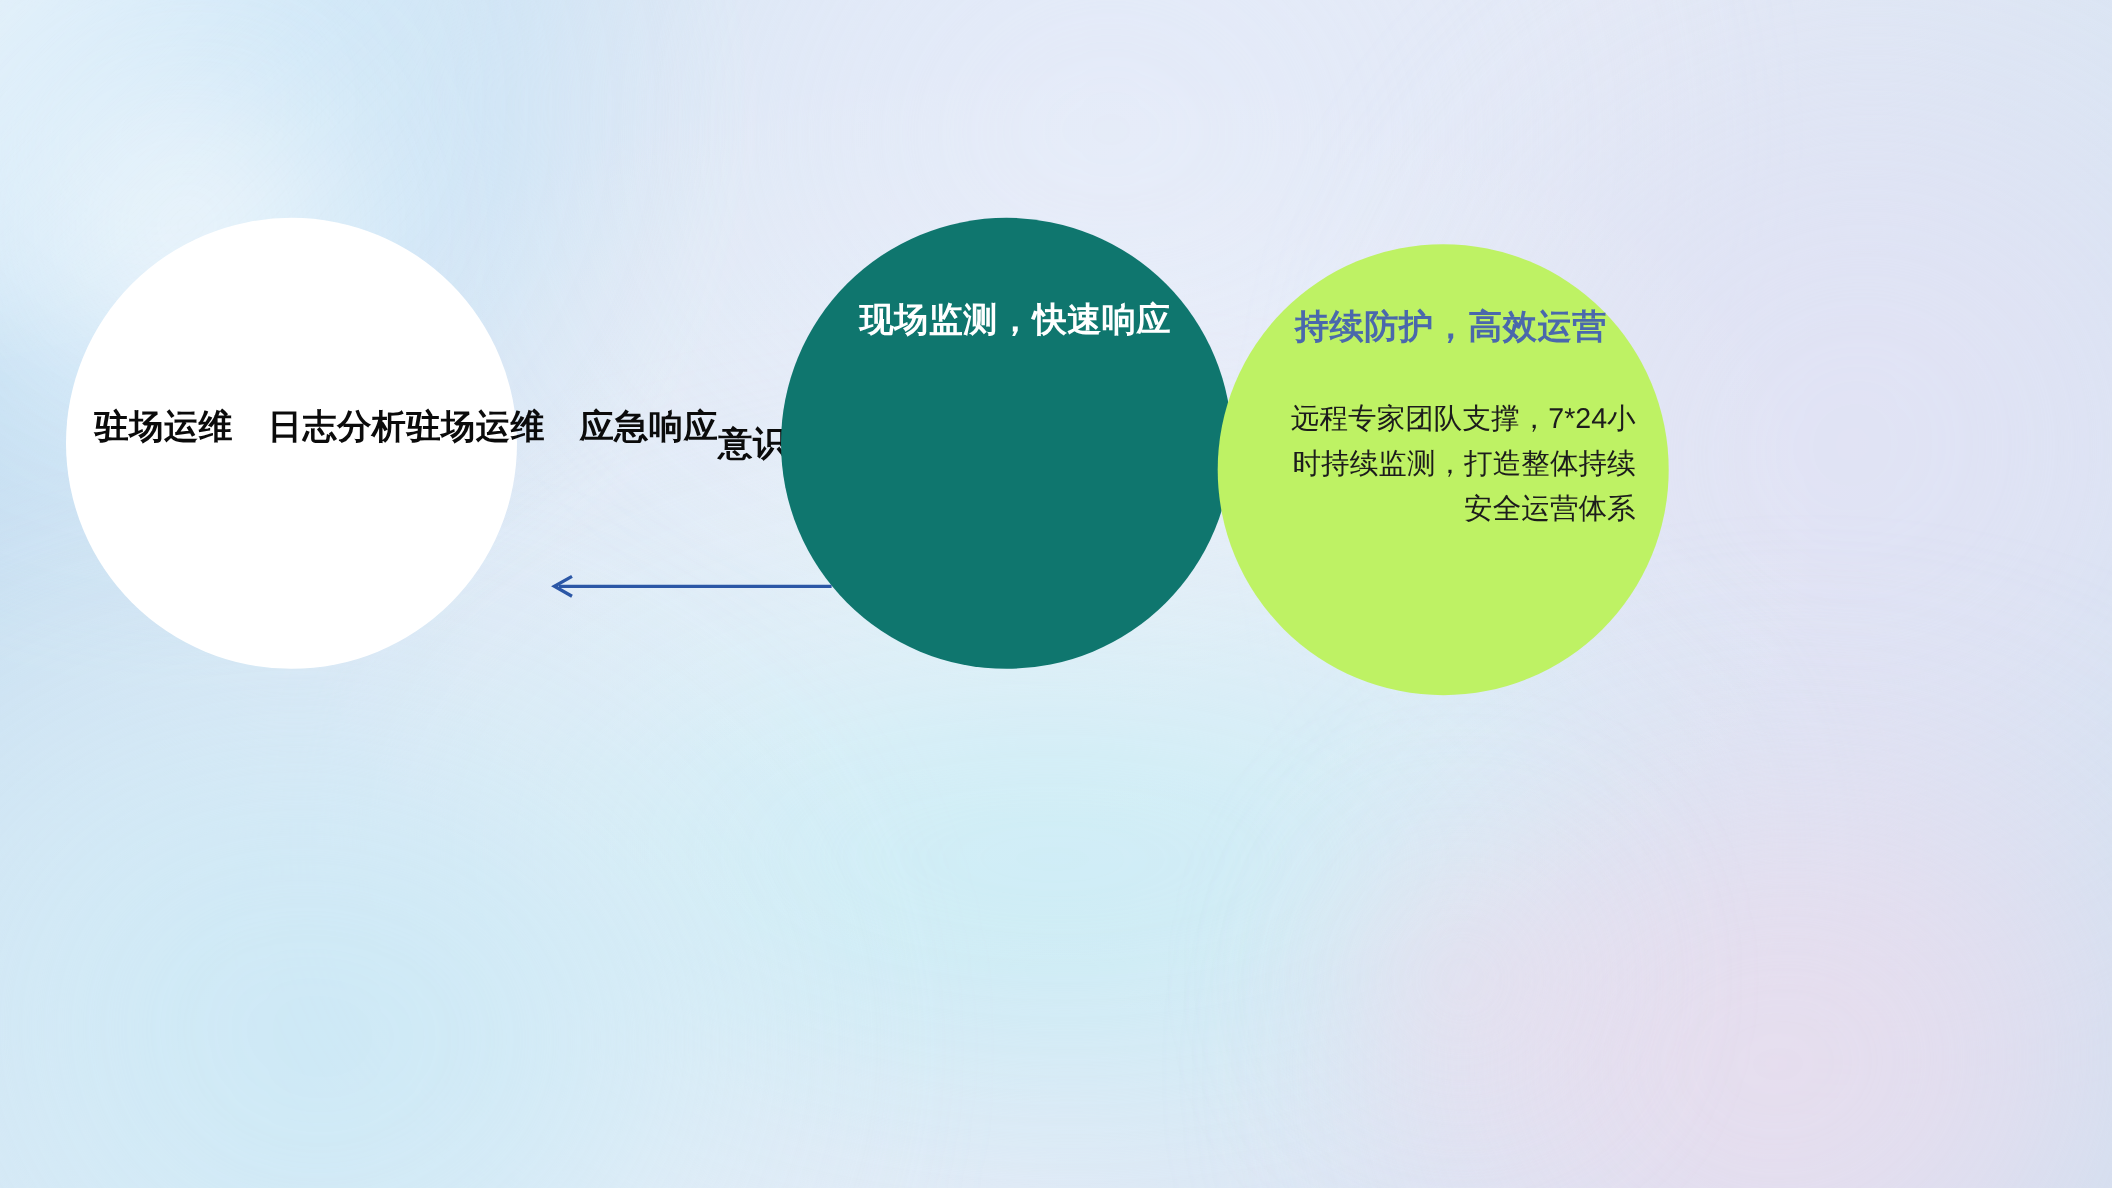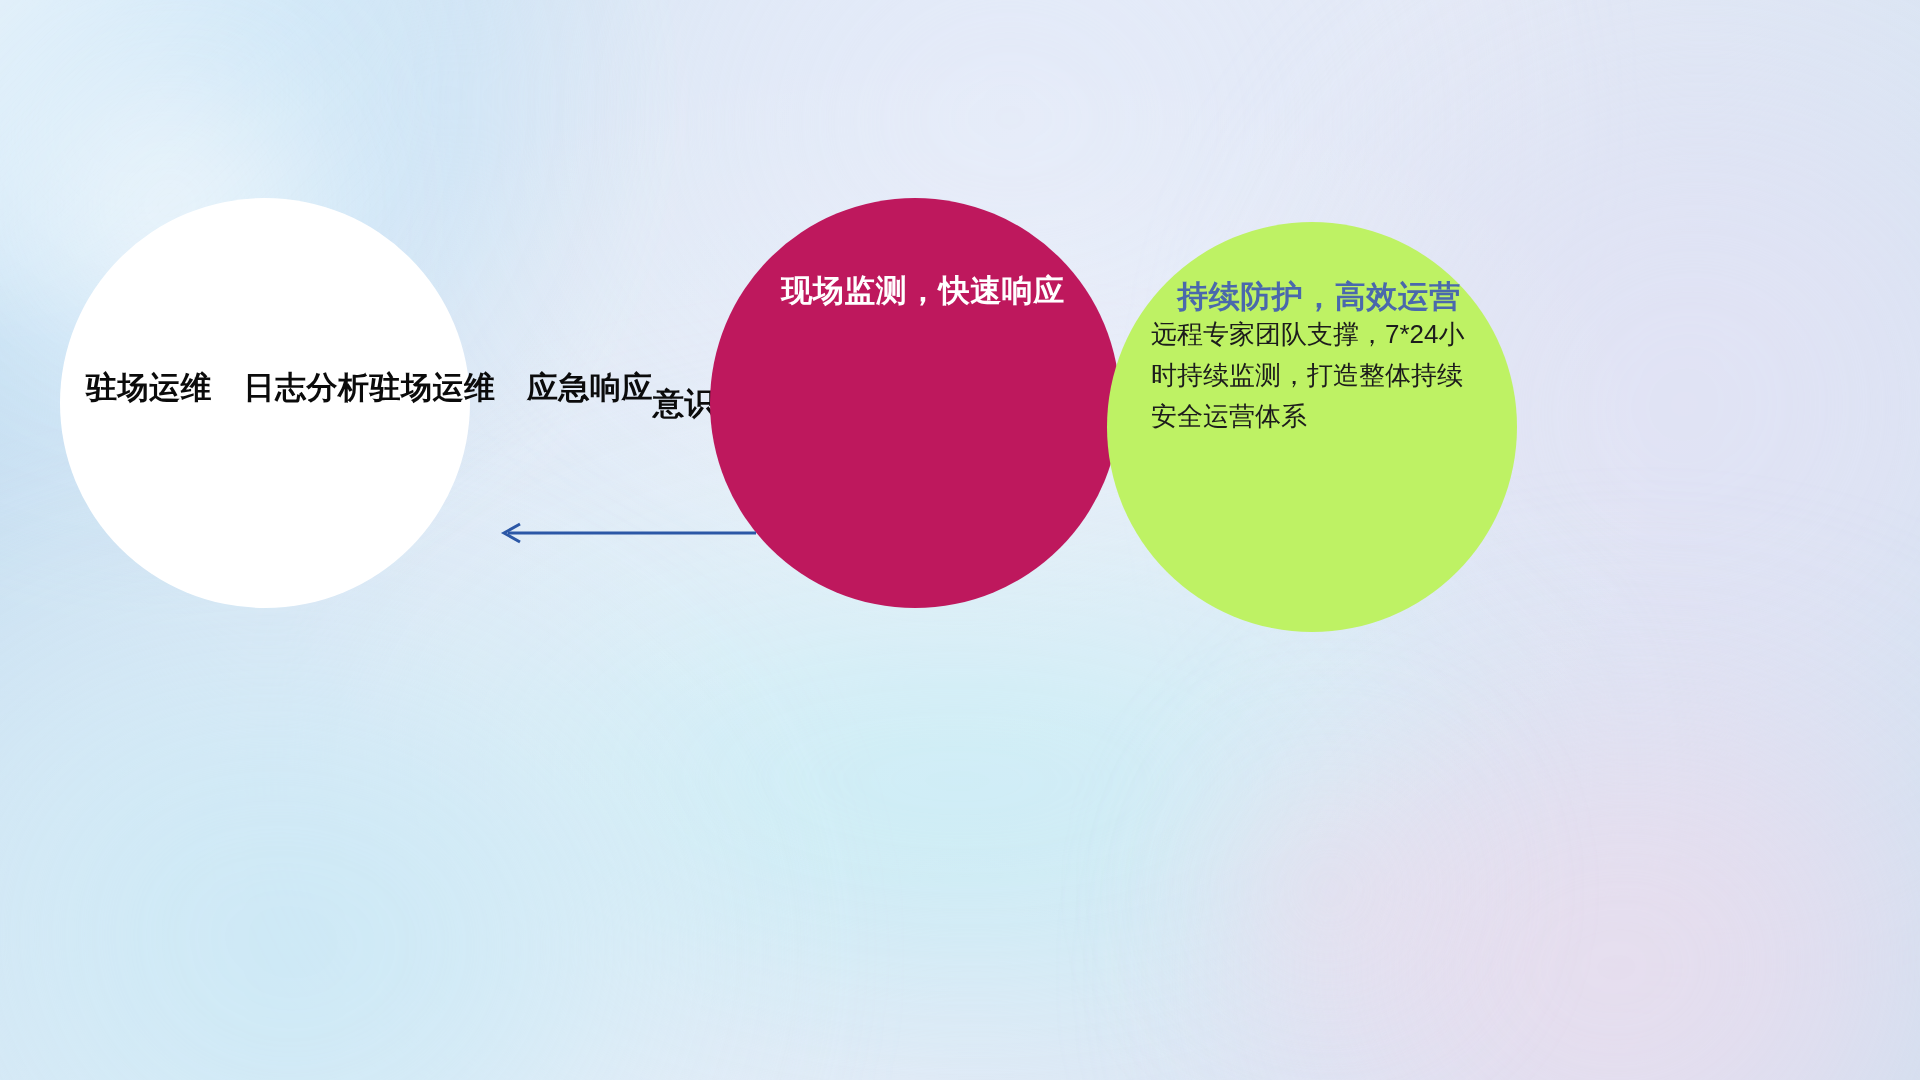--- a/index.html
+++ b/index.html
@@ -112,21 +112,21 @@
   }
   .circle-left {
     left: 60px;  top: 198px;
     width: 410px; height: 410px;
     background: #ffffff;
     box-shadow: 0 0 0 0 rgba(0,0,0,0);
   }
   .circle-mid {
     left: 710px; top: 198px;
     width: 410px; height: 410px;
-    background: #be185d;
+    background: #0f766e;
   }
   .circle-right {
     left: 1107px; top: 222px;
     width: 410px; height: 410px;
     background: #bef264;
   }
 
   
   .left-inner {
     position: absolute;
@@ -190,25 +190,26 @@
   }
   .right-title {
     font-size: 31px;
     font-weight: 700;
     color: #4a68ac;
     letter-spacing: .5px;
     line-height: 1.1;
     white-space: nowrap;
   }
   .right-body {
+    margin-top: 46px;
     font-size: 26px;
     font-weight: 400;
     color: #1c1c1c;
     line-height: 1.58;
-    text-align: left;
+    text-align: right;
     padding: 0 4px;
   }
 
   
   .arrow {
     position: absolute;
     left: 498px;
     top: 521px;
     width: 260px;
     height: 24px;

